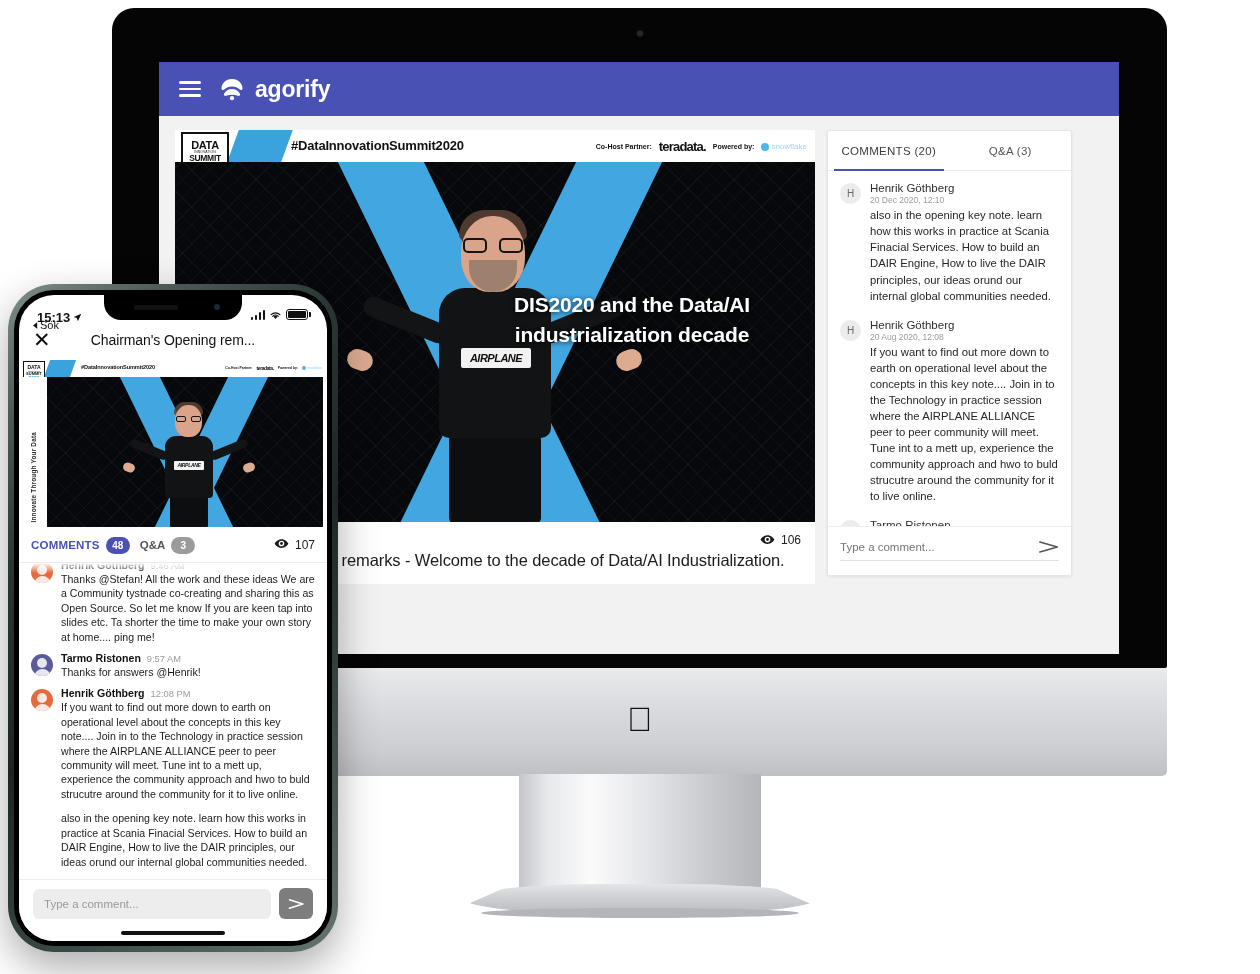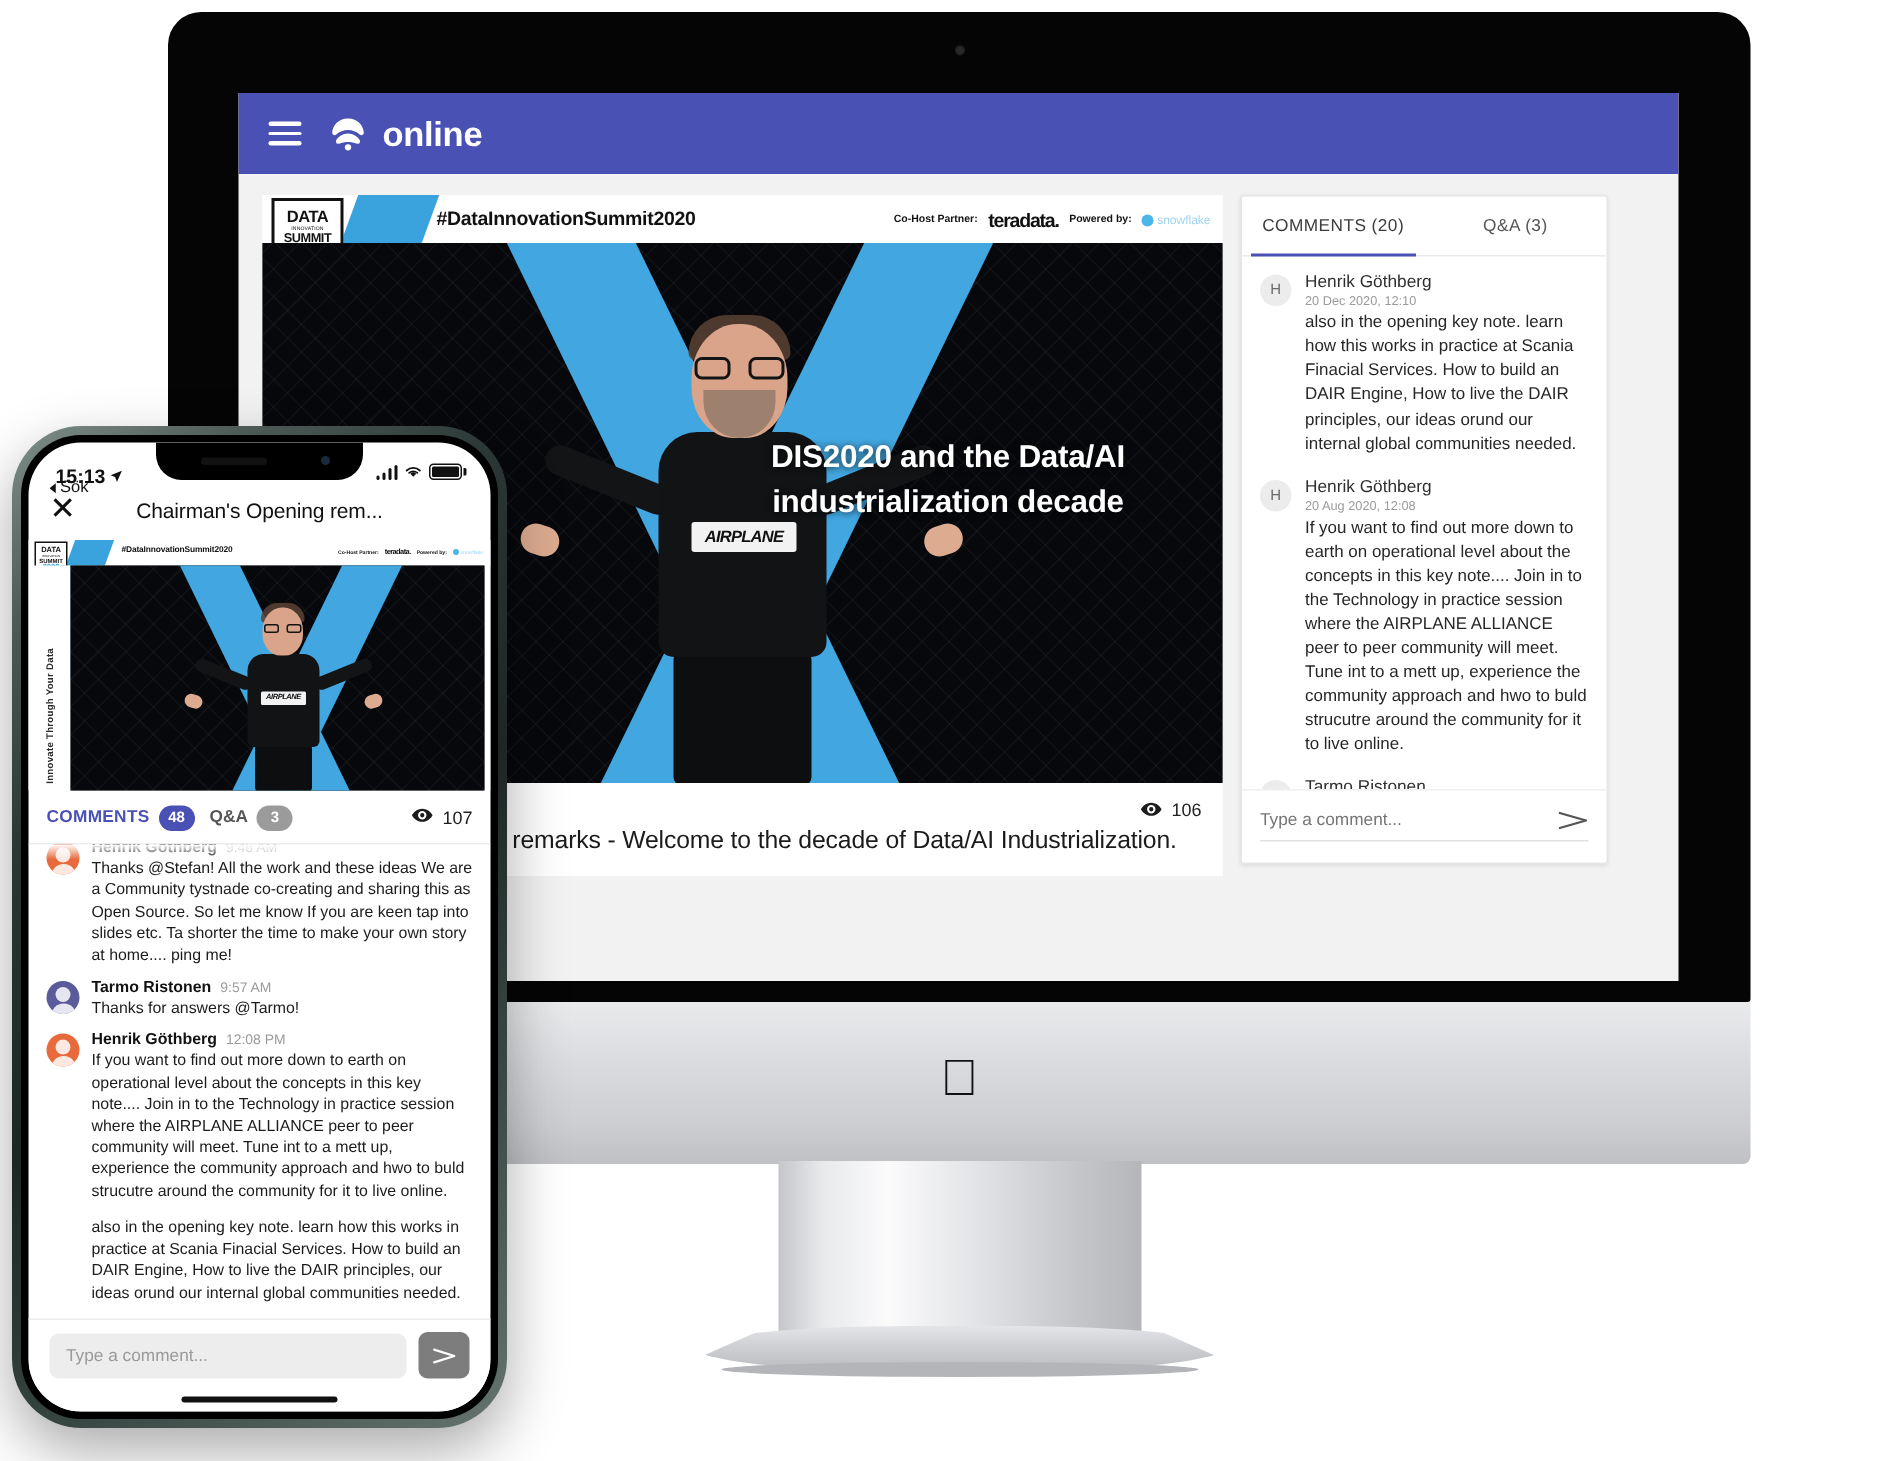--- a/index.html
+++ b/index.html
@@ -296,21 +296,21 @@
               <i></i>
           </div>
           <div class="brand">
             <div class="brand-mark">
               <svg width="26" height="26" viewBox="0 0 26 26">
                 <path d="M13 3 C6.5 3 2.5 8 2.5 12.5 C2.5 14 4 14.6 5.2 13.6 C7.4 11.6 10 10.6 13 10.6 C16 10.6 18.6 11.6 20.8 13.6 C22 14.6 23.5 14 23.5 12.5 C23.5 8 19.5 3 13 3 Z" fill="#ffffff"></path>
                 <path d="M13 13 C9.6 13 6.6 15 5.2 17.4 C4.4 18.8 5.4 20.3 7 19.8 C9 19.1 11 18.7 13 18.7 C15 18.7 17 19.1 19 19.8 C20.6 20.3 21.6 18.8 20.8 17.4 C19.4 15 16.4 13 13 13 Z" fill="#ffffff"></path>
                 <circle cx="13" cy="22.2" r="2.1" fill="#ffffff"></circle>
               </svg>
             </div>
-            <div class="brand-name">online</div>
+            <div class="brand-name">agorify</div>
           </div>
         </div>
 
         <div class="app-body">
 
           <div class="video-col">
             <div class="video-card">
 
               <div class="event-bar">
                 <div class="blue-slash"></div>
@@ -558,21 +558,21 @@
             </div>
           </div>
 
           <div class="p-item">
             <div class="p-av purple"></div>
             <div class="p-body">
               <div class="p-head-line">
                 <span class="p-nm">Tarmo Ristonen</span>
                 <span class="p-tm">9:57 AM</span>
               </div>
-              <div class="p-txt">Thanks for answers @Tarmo!</div>
+              <div class="p-txt">Thanks for answers @Henrik!</div>
             </div>
           </div>
 
           <div class="p-item">
             <div class="p-av orange"></div>
             <div class="p-body">
               <div class="p-head-line">
                 <span class="p-nm">Henrik Göthberg</span>
                 <span class="p-tm">12:08 PM</span>
               </div>

